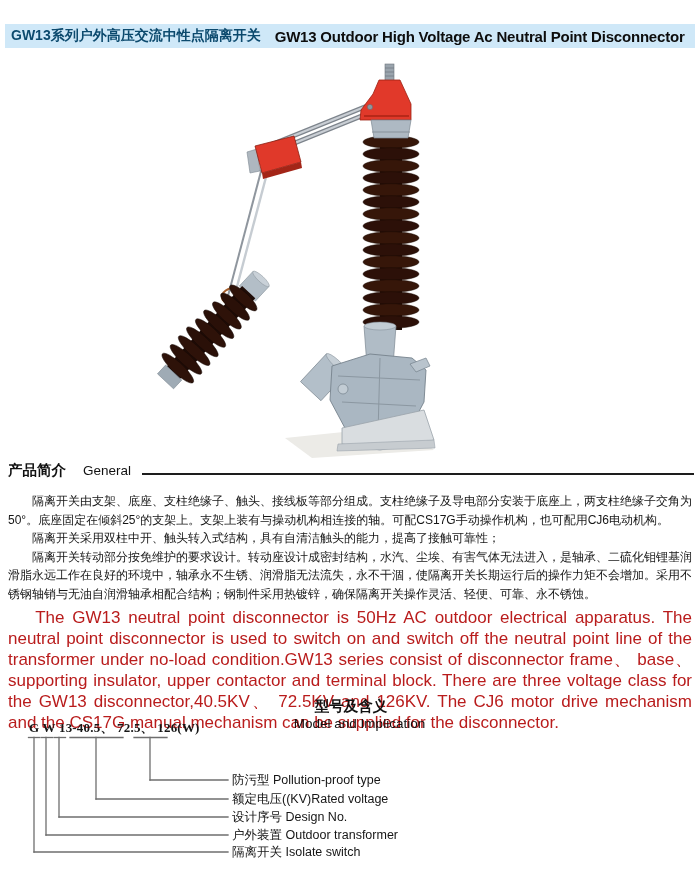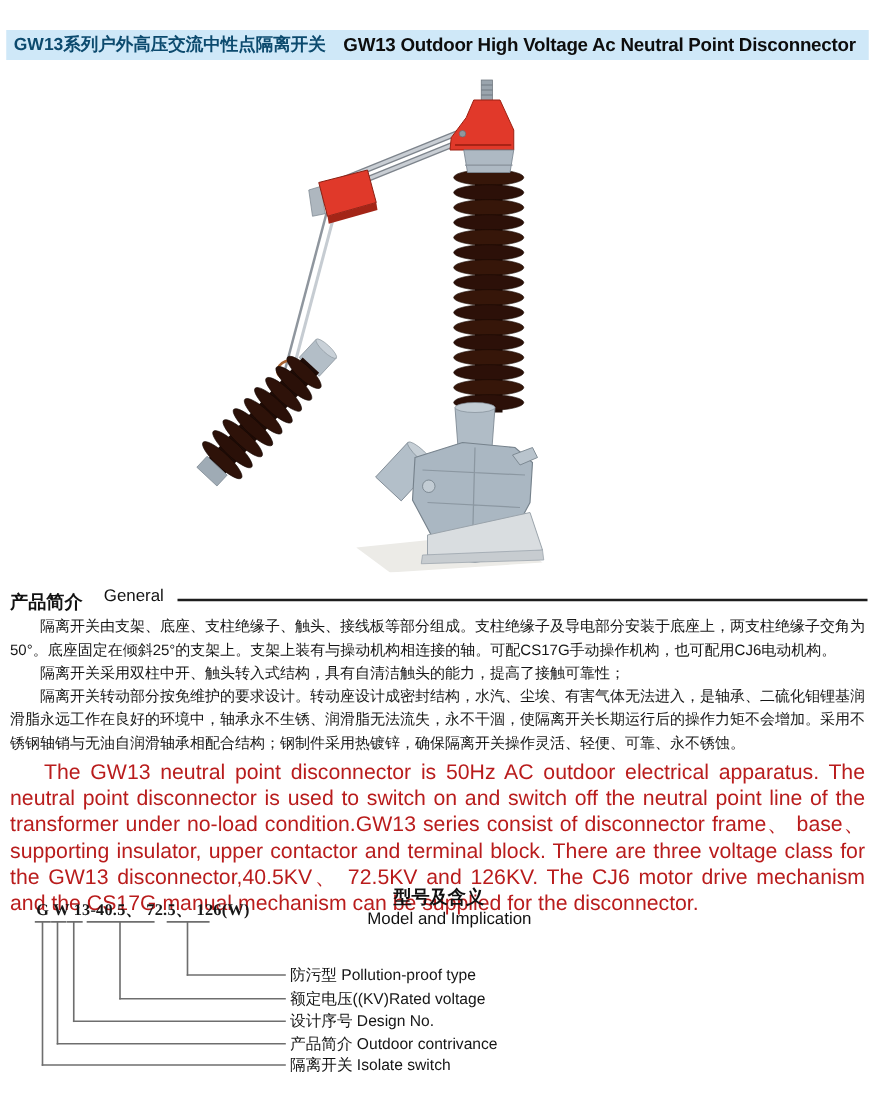--- a/index.html
+++ b/index.html
@@ -14,21 +14,21 @@
     padding-left:6px;white-space:nowrap;
   }
   .title-bar .zh{font-size:14px;font-weight:bold;color:#0c4a6e;letter-spacing:0;}
   .title-bar .en{font-size:15px;font-weight:bold;color:#0d0d0d;margin-left:14px;letter-spacing:-0.2px;}
   
   .photo{position:absolute;left:80px;top:58px;width:480px;height:400px;}
   
   .sec-head{
     position:absolute;left:8px;right:6px;display:flex;align-items:center;white-space:nowrap;
   }
-  .sec-head .zh{font-size:14.5px;font-weight:bold;color:#111;margin-top:11px;}
+  .sec-head .zh{font-size:14.5px;font-weight:bold;color:#111;}
   .sec-head .en{font-size:13.5px;color:#111;margin-left:17px;}
   .sec-head .rule{flex:1;border-bottom:2px solid #1d1d1d;margin-left:11px;margin-top:7px;}
   #general-head{top:461px;}
   #model-head{top:697px;flex-direction:column;}
   
   .general-body{position:absolute;left:8px;right:8px;top:492px;text-align:justify;}
   .general-body p.zh{
     margin:0;font-size:12px;line-height:18.5px;color:#161616;text-indent:2em;
   }
   .general-body p.en{
@@ -189,17 +189,17 @@
         <line x1="150" y1="62" x2="228" y2="62"></line>
         <line x1="96" y1="81" x2="228" y2="81"></line>
         <line x1="59" y1="99" x2="228" y2="99"></line>
         <line x1="46" y1="117" x2="228" y2="117"></line>
         <line x1="34" y1="134" x2="228" y2="134"></line>
       </g>
     </svg>
     <div class="lbl" style="top:54px">防污型 Pollution-proof type</div>
     <div class="lbl" style="top:73px">额定电压((KV)Rated voltage</div>
     <div class="lbl" style="top:91px">设计序号 Design No.</div>
-    <div class="lbl" style="top:109px">产品简介 Outdoor contrivance</div>
+    <div class="lbl" style="top:109px">户外装置 Outdoor transformer</div>
     <div class="lbl" style="top:126px">隔离开关 Isolate switch</div>
   </div>
 
 </div>
 
 </body></html>

